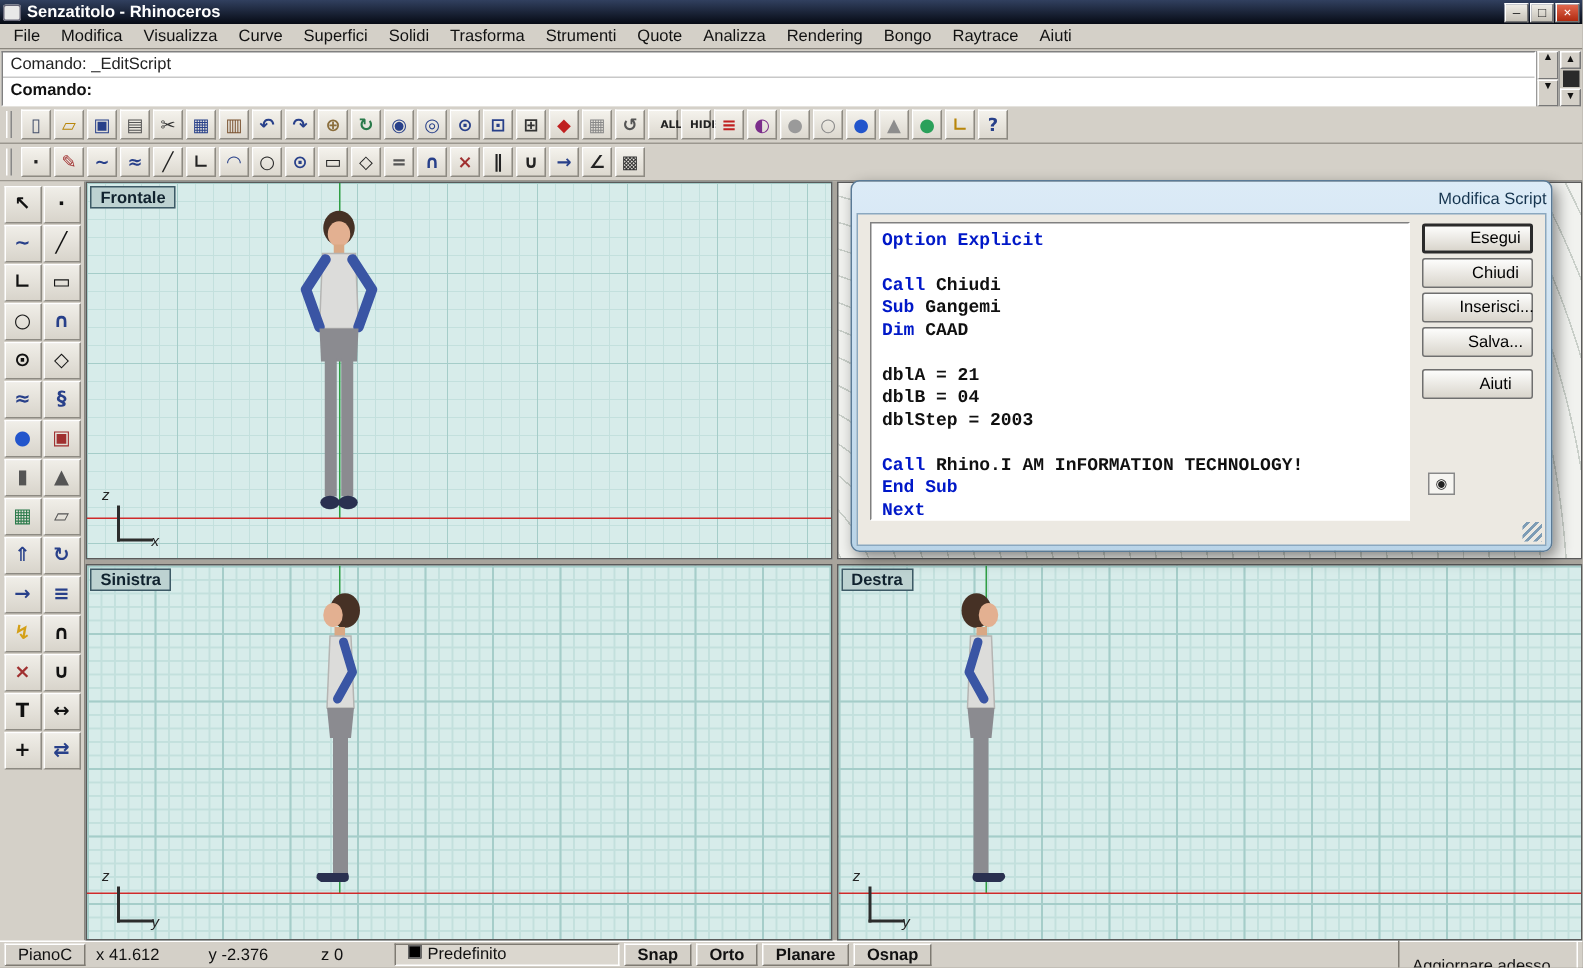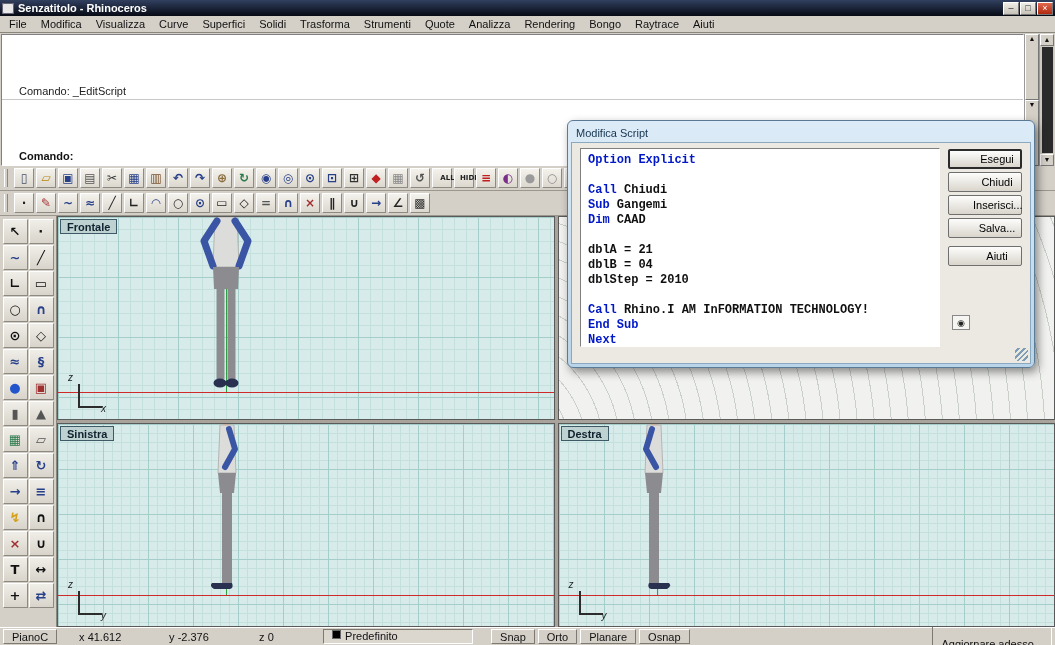--- a/index.html
+++ b/index.html
@@ -26,21 +26,21 @@
   .win-btn.close { background:linear-gradient(#e2694f,#b02a10); color:#fff; }
 
   
   .menubar { height:17px; flex:0 0 17px; display:flex; align-items:center;
     background:#d4d0c8; border-bottom:1px solid #8a867e; padding-left:2px; }
   .menu-item { padding:1px 7px; cursor:default; }
 
   
   .cmd-wrap { flex:0 0 38px; display:flex; background:#d4d0c8; padding:1px 1px 0 1px; }
   .cmd-box { flex:1; background:#fff; border:1px solid; border-color:#808080 #fff #fff #808080; display:flex; flex-direction:column; }
-  .cmd-line { height:17px; line-height:17px; padding:0 17px; white-space:nowrap; overflow:hidden;margin-top:48px; }
+  .cmd-line { height:17px; line-height:17px; padding:0 5px; white-space:nowrap; overflow:hidden; }
   .cmd-line.history { border-bottom:1px solid #c8c8c8; color:#222; }
   .cmd-line.prompt { font-weight:bold; }
   .cmd-spin { width:15px; display:flex; flex-direction:column; border-left:1px solid #999; }
   .cmd-spin .spin { flex:1; font-size:7px; line-height:8px; text-align:center;
     background:#d4d0c8; border:1px solid; border-color:#fff #777 #777 #fff; }
   .cmd-scroll { width:15px; background:#cdc9c0; border-left:1px solid #999;
     display:flex; flex-direction:column; align-items:center; }
   .cmd-scroll .arr { font-size:7px; line-height:10px; width:100%; text-align:center;
     background:#d4d0c8; border:1px solid; border-color:#fff #777 #777 #fff; }
   .cmd-scroll .thumb { width:11px; flex:1; margin:1px 0; background:#2a2a2a; }
@@ -104,21 +104,21 @@
   .axis::before { content:""; position:absolute; left:12px; bottom:3px; width:2px; height:24px; background:#2c2c2c; }
   .axis::after  { content:""; position:absolute; left:12px; bottom:3px; width:24px; height:2px; background:#2c2c2c; }
   .ax-v { position:absolute; top:-5px; left:2px; font-size:10px; font-style:italic; color:#222; }
   .ax-h { position:absolute; right:-8px; bottom:-3px; font-size:10px; font-style:italic; color:#222; }
 
   
   .dialog { position:absolute; left:567px; top:120px; width:468px; height:248px; z-index:10;
     background:linear-gradient(#dcebf7,#b9d4e8); border:1px solid #5a7a96; border-radius:6px;
     box-shadow:3px 4px 10px rgba(0,0,0,0.45); padding:3px; display:flex; flex-direction:column; }
   .dialog-title { height:18px; line-height:18px; padding-left:5px; font-size:11px;
-    color:#15344f; cursor:default; }
+    color:#15344f; cursor:default;text-align:right; }
   .dialog-body { flex:1; background:#ece9e2; border:1px solid #8aa8c0; position:relative; }
   .script-box { position:absolute; left:8px; top:5px; right:90px; bottom:16px;
     background:#fff; border:1px solid; border-color:#808080 #fff #fff #808080;
     padding:4px 7px; overflow:hidden;
     font-family:"Liberation Mono","DejaVu Sans Mono",monospace; font-size:12px; line-height:15px; }
   .code-line { white-space:pre; }
   .code-line .kw { color:#0018c8; font-weight:bold; }
   .code-line .id { color:#101010; font-weight:bold; }
   .dlg-buttons { position:absolute; top:6px; right:8px; width:74px;
     display:flex; flex-direction:column; gap:3px; }
@@ -128,24 +128,24 @@
   .dlg-btn.default { border:2px solid #2b2b2b; }
   .dlg-btn.gap { margin-top:5px; }
   .script-icon-btn { position:absolute; top:172px; right:60px; width:18px; height:15px;
     background:#f6f5f1; border:1px solid #888; display:flex; align-items:center; justify-content:center;
     font-size:9px; color:#222; }
   .resize-grip { position:absolute; right:2px; bottom:2px; width:13px; height:13px;
     background:repeating-linear-gradient(135deg, transparent 0 2px, #7d9cb5 2px 4px); }
 
   
   .statusbar { height:18px; flex:0 0 18px; display:flex; align-items:center;
-    background:#d4d0c8; border-top:1px solid #fff; padding:0 3px; gap:18px; font-size:11px; }
+    background:#d4d0c8; border-top:1px solid #fff; padding:0 3px; gap:3px; font-size:11px; }
   .sb-btn, .sb-toggle { padding:0 8px; height:15px; line-height:14px;
     background:#d4d0c8; border:1px solid; border-color:#fff #7e7a72 #7e7a72 #fff; cursor:default; }
-  .sb-toggle { font-weight:normal; }
+  .sb-toggle { font-weight:bold; }
   .sb-coord { width:72px; padding:0 4px; white-space:nowrap; }
   .sb-layer { display:flex; align-items:flex-start; gap:4px; padding:0 8px; height:15px; width:150px;
     border:1px solid; border-color:#7e7a72 #fff #fff #7e7a72; background:#dbd7cf; }
   .layer-swatch { width:9px; height:9px; background:#000; border:1px solid #666; display:inline-block; }
   .sb-spacer { flex:1; }
   .sb-update { padding:12px 8px; height:15px; line-height:14px;
     border:1px solid; border-color:#7e7a72 #fff #fff #7e7a72; white-space:nowrap; }
 </style>
 </head>
 <body>
@@ -523,21 +523,21 @@
   <div class="dialog-body">
     <div class="script-box">
         <div class="code-line"><span class="kw">Option Explicit</span></div>
         <div class="code-line">&nbsp;</div>
         <div class="code-line"><span class="kw">Call </span><span class="id">Chiudi</span></div>
         <div class="code-line"><span class="kw">Sub </span><span class="id">Gangemi</span></div>
         <div class="code-line"><span class="kw">Dim </span><span class="id">CAAD</span></div>
         <div class="code-line">&nbsp;</div>
         <div class="code-line"><span class="id">dblA = 21</span></div>
         <div class="code-line"><span class="id">dblB = 04</span></div>
-        <div class="code-line"><span class="id">dblStep = 2010</span></div>
+        <div class="code-line"><span class="id">dblStep = 2003</span></div>
         <div class="code-line">&nbsp;</div>
         <div class="code-line"><span class="kw">Call </span><span class="id">Rhino.</span><span class="id">I AM InFORMATION TECHNOLOGY!</span></div>
         <div class="code-line"><span class="kw">End Sub</span></div>
         <div class="code-line"><span class="kw">Next</span></div>
       </div>
     <div class="dlg-buttons">
         <button class="dlg-btn default">Esegui</button>
         <button class="dlg-btn">Chiudi</button>
         <button class="dlg-btn">Inserisci...</button>
         <button class="dlg-btn">Salva...</button>

